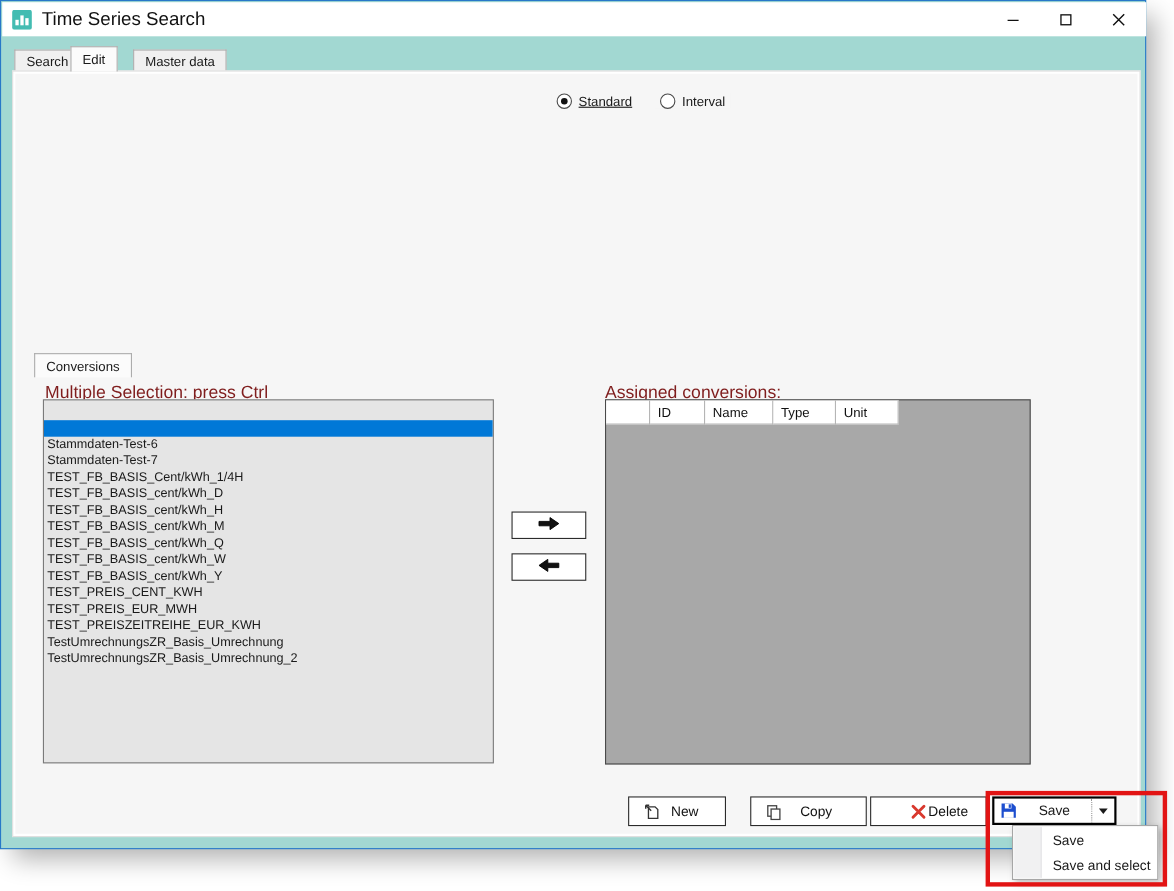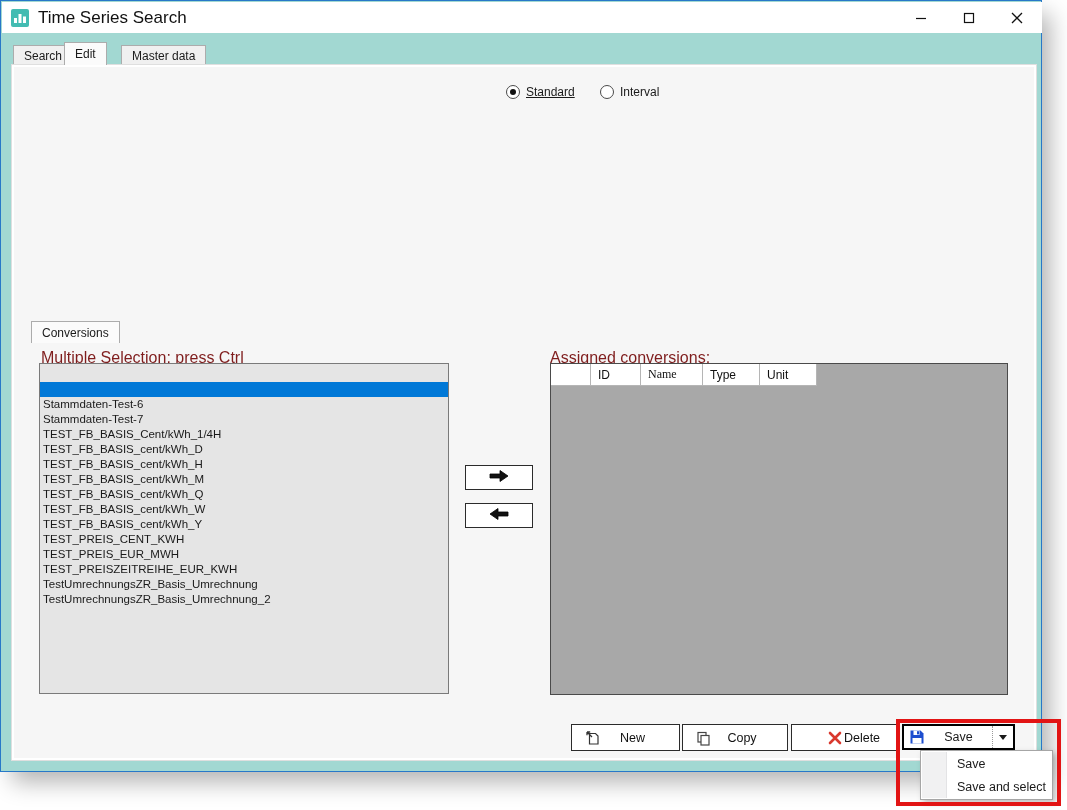--- a/index.html
+++ b/index.html
@@ -45,21 +45,21 @@
   .adv-toggle { position:absolute; width:18px; height:18px; }
 
   .tabpanel { position:absolute; left:30px; top:341px; width:990px; height:372px; border:1px solid #d0d0d0; background:#f6f6f6; }
 
   .listbox { position:absolute; left:38px; top:362px; width:410px; height:331px; background:#e5e5e5; border:1px solid #7a7a7a; overflow:hidden; padding-top:18px; z-index:2; }
   .listbox .li { height:15px; line-height:15px; padding:0 3px; font-size:11.5px; white-space:nowrap; overflow:hidden; }
   .listbox .li.selected { background:#0078d7; color:#ffffff; }
 
   .arrow-btn { position:absolute; width:68px; height:25px; background:#ffffff; border:1px solid #2b2b2b; display:flex; align-items:center; justify-content:center; z-index:2; }
 
-  .grid { position:absolute; left:549px; top:362px; width:458px; height:332px; background:#a8a8a8; border:1px solid #4a4a4a; z-index:2; }
+  .grid { position:absolute; left:549px; top:362px; width:387px; height:332px; background:#a8a8a8; border:1px solid #4a4a4a; z-index:2; }
   .grid-header { display:flex; height:22px; }
   .grid-header .hc { background:#ffffff; border-right:1px solid #b5b5b5; border-bottom:1px solid #b5b5b5; display:flex; align-items:center; padding-left:7px; font-size:12px; color:#111; }
 
   .btn { position:absolute; height:27px; background:#ffffff; border:1px solid #2b2b2b; display:flex; align-items:center; font-size:12.5px; color:#111; z-index:2; }
   .btn .ic { margin-left:12px; display:flex; align-items:center; }
   .btn .lbl { flex:1; text-align:center; margin-right:14px; }
 
   .save-btn { position:absolute; left:901px; top:723px; width:113px; height:26px; background:#ffffff; border:2px solid #000000; display:flex; align-items:center; z-index:2; }
   .save-btn .ic { margin-left:5px; display:flex; }
   .save-btn .lbl { flex:1; text-align:center; font-size:12.5px; }
@@ -246,27 +246,27 @@
             <path d="M20 5 h-10 V1.5 L2 7 L10 12.5 V9 h10 z" fill="#111" stroke="#000" stroke-width="0.8"></path>
           </svg>
       </span>
     </div>
 
     <div class="label" style="left:549px; top:348px; z-index:2;">Assigned conversions:</div>
     <div class="grid">
       <div class="grid-header">
         <div class="hc" style="width:40px;"></div>
         <div class="hc" style="width:50px;">ID</div>
-        <div class="hc" style="width:62px;font-family:Liberation Serif, serif;">Name</div>
+        <div class="hc" style="width:62px;">Name</div>
         <div class="hc" style="width:57px;">Type</div>
         <div class="hc" style="width:57px;">Unit</div>
       </div>
     </div>
 
-    <div class="btn" style="left:570px; top:723px; width:109px;">
+    <div class="btn" style="left:570px; top:723px; width:89px;">
       <span class="ic">
         <svg width="16" height="16" viewBox="0 0 16 16">
           <path d="M5.5 3.5 h6 l2.5 2.5 v8 h-8.5 z" fill="#fff" stroke="#333" stroke-width="1.2"></path>
           <path d="M8 7 L3 2 M3 2 v3.2 M3 2 h3.2" fill="none" stroke="#333" stroke-width="1.3"></path>
         </svg>
       </span>
       <span class="lbl">New</span>
     </div>
 
     <div class="btn" style="left:681px; top:723px; width:106px;">

